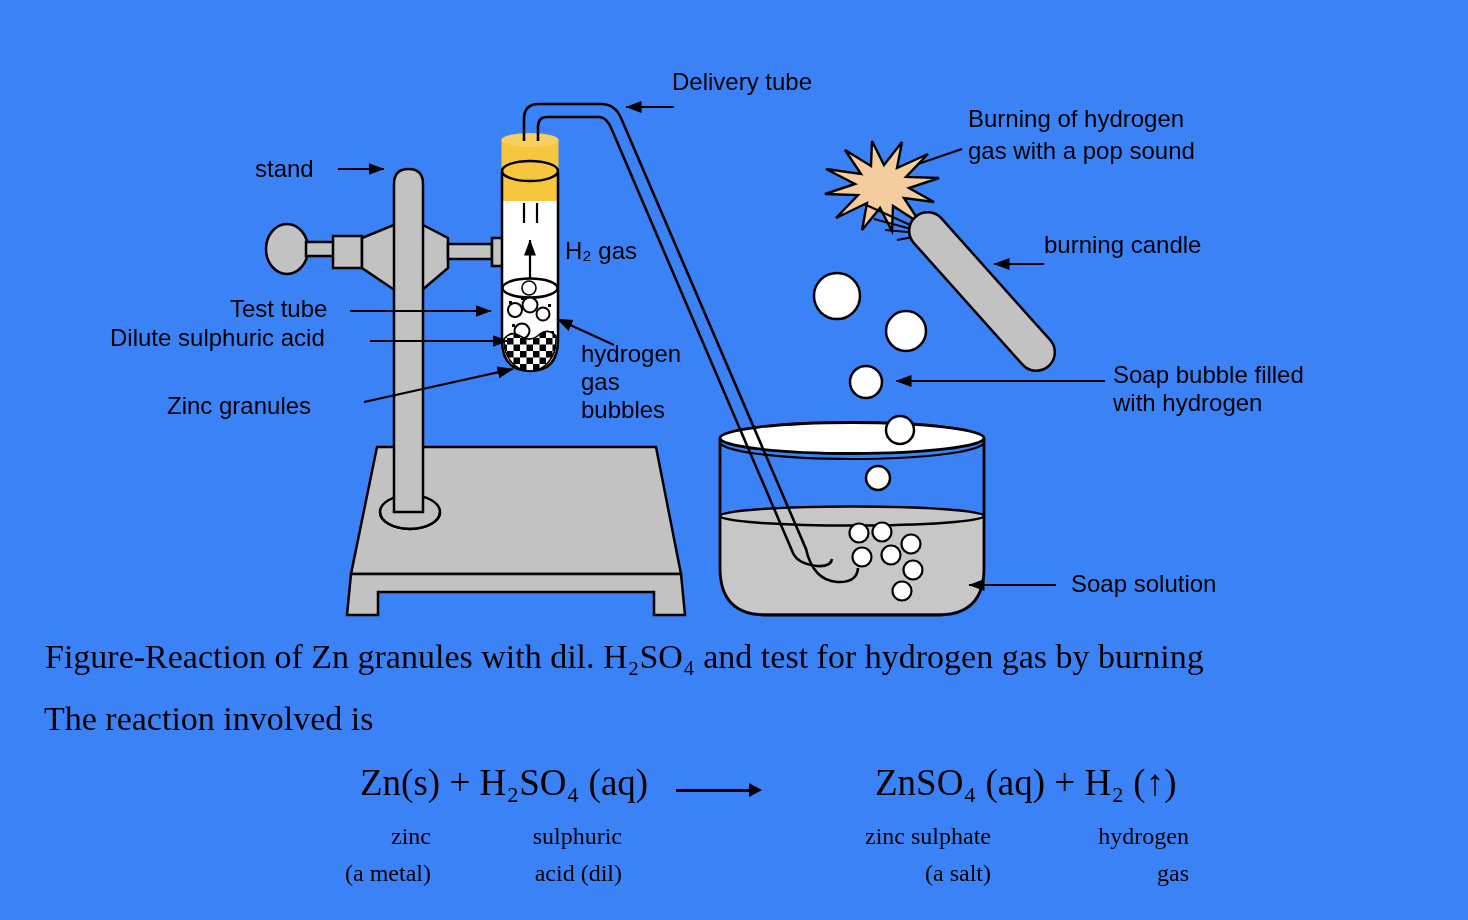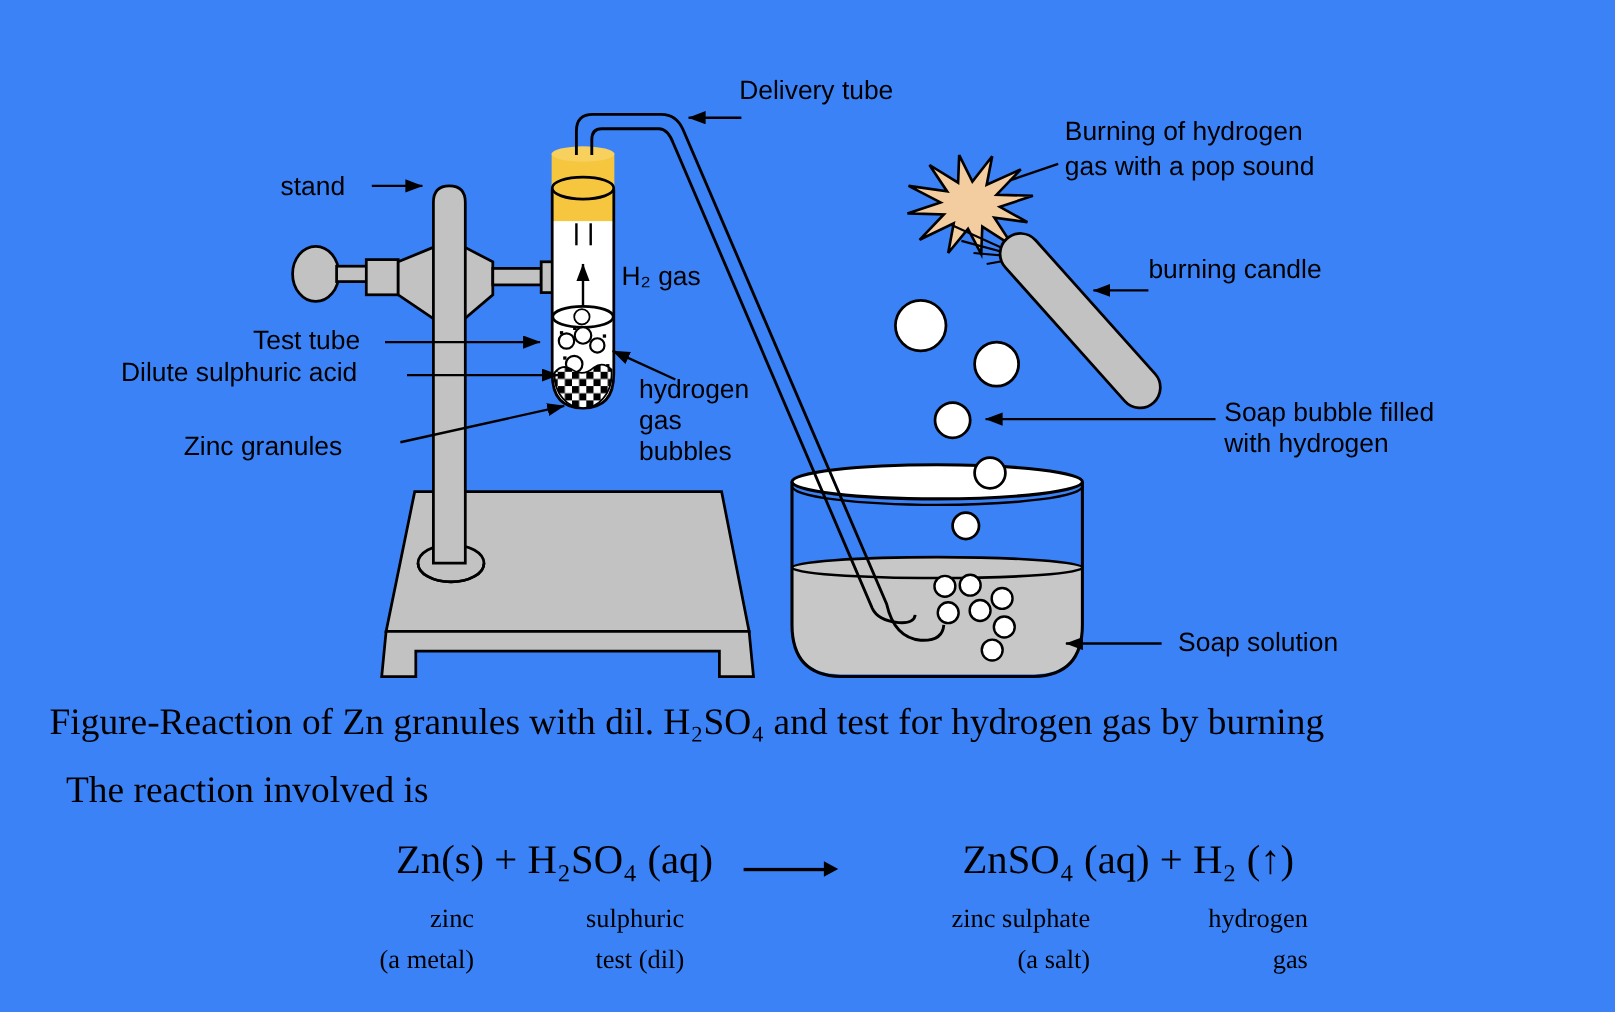--- a/index.html
+++ b/index.html
@@ -5,21 +5,21 @@
   html,body{margin:0;padding:0;background:#fff;}
   .page{position:relative;width:1468px;height:920px;background:#3b82f6;overflow:hidden;
         font-family:"Liberation Sans","DejaVu Sans",sans-serif;}
   svg{position:absolute;left:0;top:0;}
   svg .lbl{font-family:"Liberation Sans","DejaVu Sans",sans-serif;font-size:24px;fill:#000;}
   svg .ln{stroke:#000;stroke-width:2.2;fill:none;}
   svg .ol{stroke:#000;stroke-width:2.5;}
   svg .thin{stroke:#000;stroke-width:1.6;}
   .serif{font-family:"Liberation Serif","DejaVu Serif",serif;color:#000;}
   .caption{position:absolute;left:28px;top:638px;font-size:34px;white-space:nowrap;margin-left:17px;}
-  .intro{position:absolute;left:60px;top:700px;font-size:34px;white-space:nowrap;}
+  .intro{position:absolute;left:44px;top:700px;font-size:34px;white-space:nowrap;}
   .eq{position:absolute;top:764px;font-size:37px;line-height:1;white-space:nowrap;margin-left:47px;}
   .eq-lhs{left:313px;}
   .eq-rhs{left:828px;}
   .eq-arrow{position:absolute;left:676px;top:789px;width:74px;height:2.6px;background:#000;}
   .eq-arrow::after{content:"";position:absolute;right:-12px;top:-6px;
       border-left:13px solid #000;border-top:7px solid transparent;border-bottom:7px solid transparent;}
   .term{position:absolute;top:818px;text-align:right;font-size:24px;line-height:37px;}
   .term p{margin:0;}
   .t0{left:266px;width:165px;}
   .t1{left:450px;width:172px;}
@@ -167,21 +167,21 @@
   <span class="eq eq-lhs serif">Zn(s) + H₂SO₄ (aq)</span>
   <span class="eq-arrow" aria-label="⟶"></span>
   <span class="eq eq-rhs serif">ZnSO₄ (aq) + H₂ (↑)</span>
 
   <div class="term t0 serif">
     <p>zinc</p>
     <p>(a metal)</p>
   </div>
   <div class="term t1 serif">
     <p>sulphuric</p>
-    <p>test (dil)</p>
+    <p>acid (dil)</p>
   </div>
   <div class="term t2 serif">
     <p>zinc sulphate</p>
     <p>(a salt)</p>
   </div>
   <div class="term t3 serif">
     <p>hydrogen</p>
     <p>gas</p>
   </div>
 

